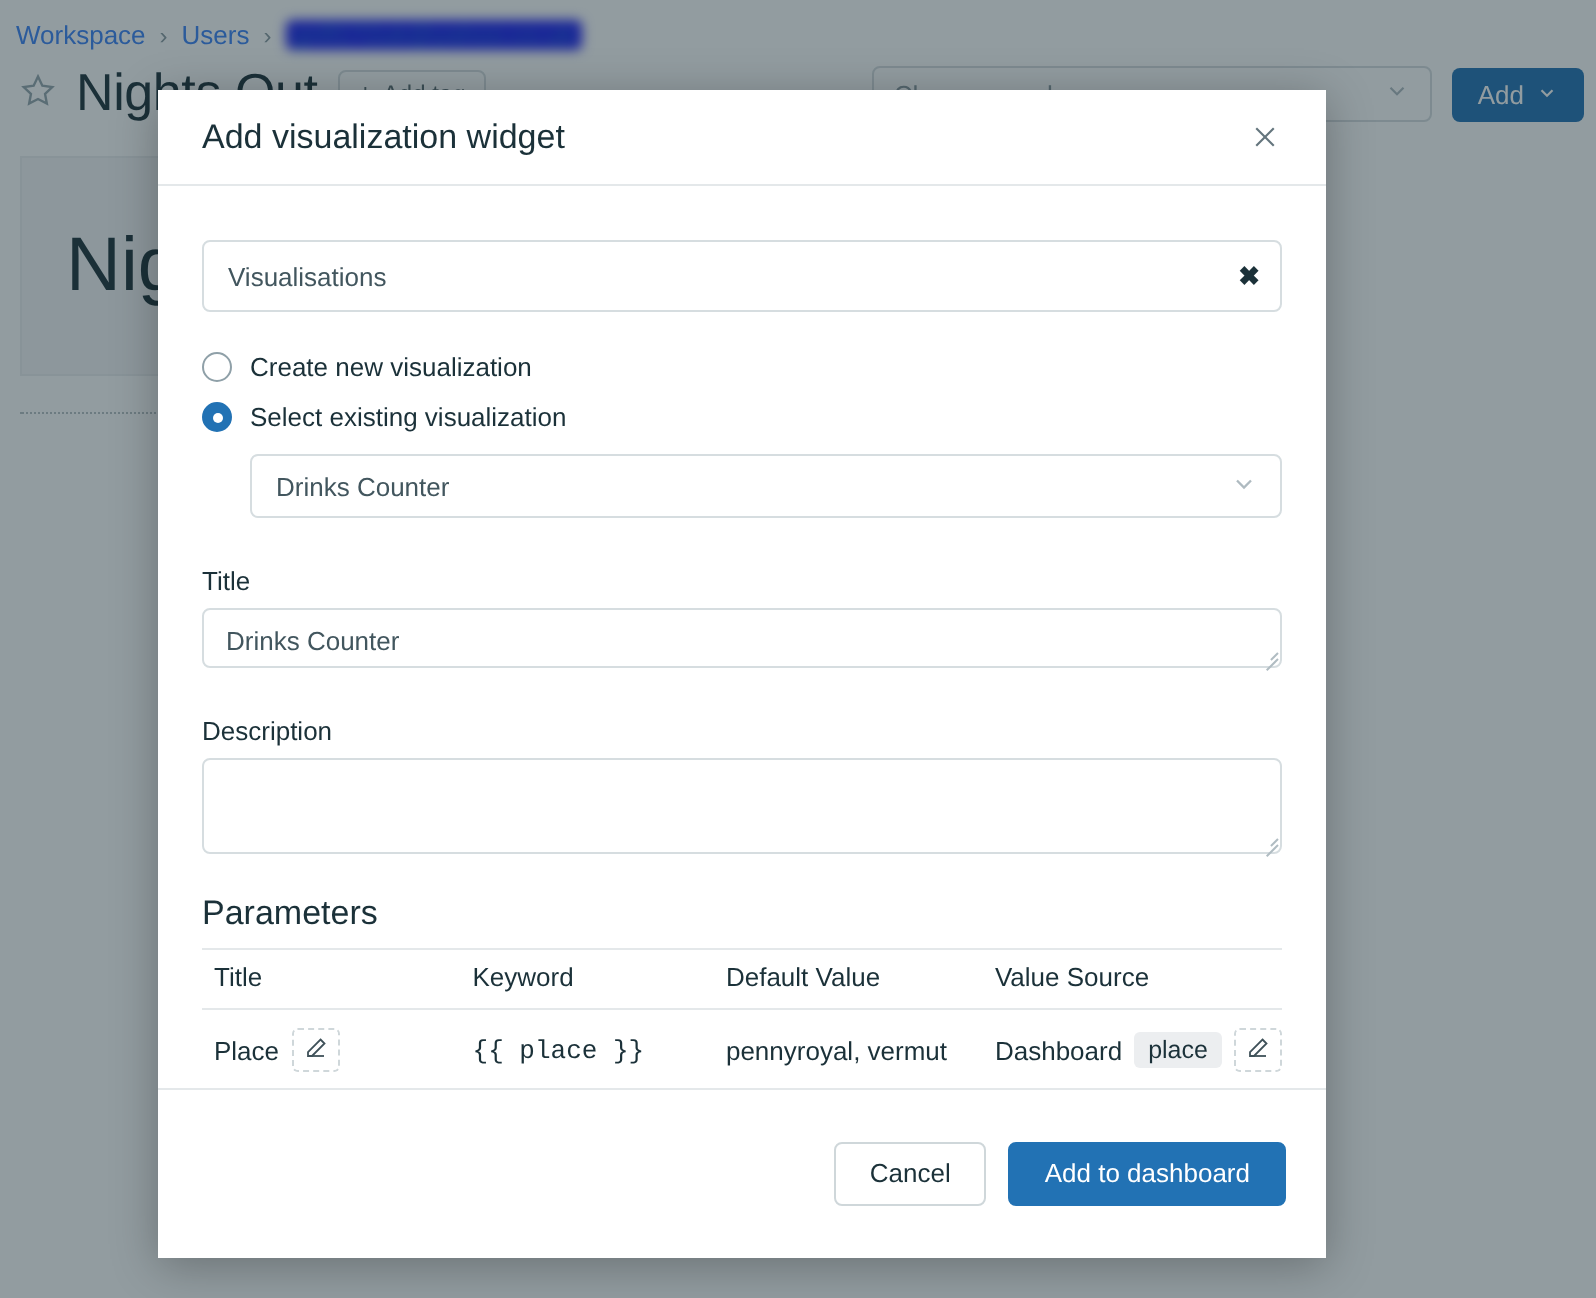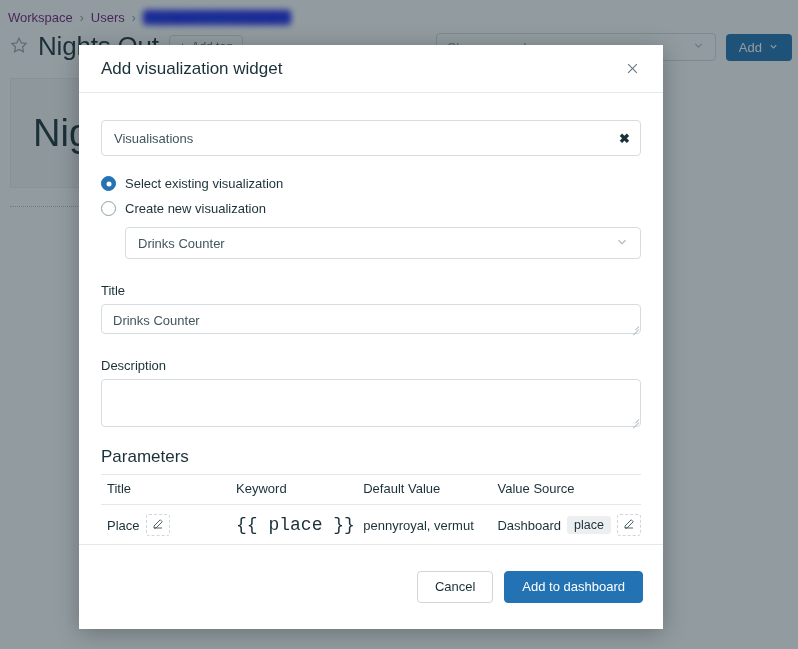--- a/index.html
+++ b/index.html
@@ -26,21 +26,21 @@
   }
   .breadcrumb {
     display: flex;
     align-items: center;
     gap: 7px;
     padding: 10px 0 0 8px;
     font-size: 13px;
     color: #5a6b72;
   }
   .bc-link {
-    color: #701a75;
+    color: #3b82f6;
     text-decoration: none;
     white-space: nowrap;
   }
   .bc-sep { color: #8a9aa1; font-size: 12px; }
   .bc-redacted {
     position: relative;
     color: #1558d6;
     background: #1a1af0;
     border-radius: 3px;
     padding: 0 4px;
@@ -343,21 +343,21 @@
   }
   .col-title { width: 27%; }
   .col-keyword { width: 27%; margin-left: 32px; }
   .col-default { width: 28%; }
   .col-source { width: 18%; }
 
   .cell-flex { display: flex; align-items: center; gap: 6px; }
   .kw {
     font-family: "Liberation Mono", monospace;
     color: #d9456c;
-    font-size: 18px;
+    font-size: 13px;
   }
   .edit-btn {
     width: 22px;
     height: 20px;
     border: 1px dashed #cfd7da;
     border-radius: 3px;
     display: inline-flex;
     align-items: center;
     justify-content: center;
     background: #fff;
@@ -472,27 +472,27 @@
   </div>
 
   <div class="modal-body">
 
     <div class="search-row">
       <input class="search-input" type="text" value="Visualisations" style="">
       <span class="search-clear">✖</span>
     </div>
 
     <div class="radio-row">
+      <span class="radio-dot"></span>
+      <span class="radio-label">Create new visualization</span>
+    </div>
+
+    <div class="radio-row">
       <span class="radio-dot checked"></span>
       <span class="radio-label">Select existing visualization</span>
-    </div>
-
-    <div class="radio-row">
-      <span class="radio-dot"></span>
-      <span class="radio-label">Create new visualization</span>
     </div>
 
     <div class="viz-select">
       <span>Drinks Counter</span>
       <span class="chev">
         <svg width="14" height="14" viewBox="0 0 24 24" fill="none" stroke="currentColor" stroke-width="2">
           <polyline points="6,9 12,15 18,9"></polyline>
         </svg>
       </span>
     </div>

